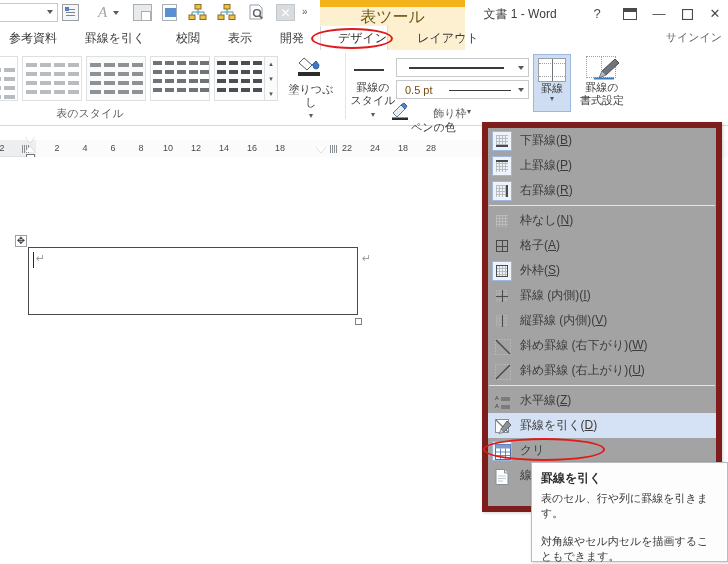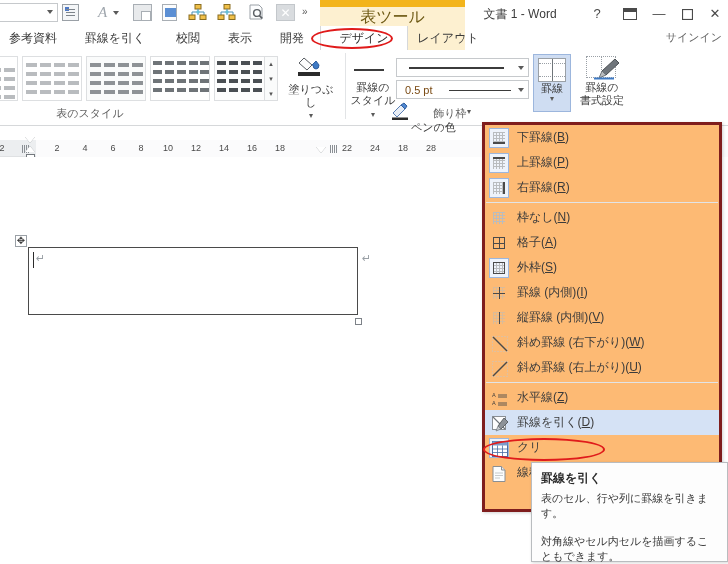--- a/index.html
+++ b/index.html
@@ -217,21 +217,21 @@
     font-family: "DejaVu Sans", sans-serif;
   }
   #tbl-resize {
     position: absolute; left: 355px; top: 161px; width: 7px; height: 7px;
     border: 1px solid #7d8288; background: #fff;
   }
 
   
   #menu {
     position: absolute; left: 482px; top: 122px; width: 240px; height: 390px;
-    background: #fdba74; border: 3px solid #7f1d1d;
+    background: #a3a3a3; border: 6px solid #7f1d1d;
     box-shadow: 1px 1px 3px rgba(0,0,0,0.18);
     z-index: 40;
   }
   .mi {
     position: relative; height: 25px; display: flex; align-items: center;
     padding-left: 4px; font-size: 12px; color: #3b3b3b; white-space: nowrap;
   }
   .mi.sel { background: #d5e2f5; }
   .mi .mlabel { margin-left: 8px; }
   .mi .mlabel u { text-decoration: underline; }
@@ -372,21 +372,21 @@
 </div>
 
 <div id="tab-row">
   <div class="ctxfill"></div>
 
   <div class="tab" style="left:0px;width:66px;">参考資料</div>
   <div class="tab" style="left:70px;width:90px;">罫線を引く</div>
   <div class="tab" style="left:164px;width:48px;">校閲</div>
   <div class="tab" style="left:216px;width:48px;">表示</div>
   <div class="tab" style="left:268px;width:48px;">開発</div>
-  <div class="tab active" style="left:320px;width:88px;">デザイン</div>
+  <div class="tab active" style="left:320px;width:68px;text-align:right;">デザイン</div>
   <div class="tab" style="left:412px;width:72px;">レイアウト</div>
 
   <div id="signin">サインイン</div>
 </div>
 
 <div id="ribbon">
 
   <div class="tsthumb" style="left:-42px;">
     <div class="hdr" style="background:#fff;"></div>
     <div class="cellrow" style="top:9px;">

